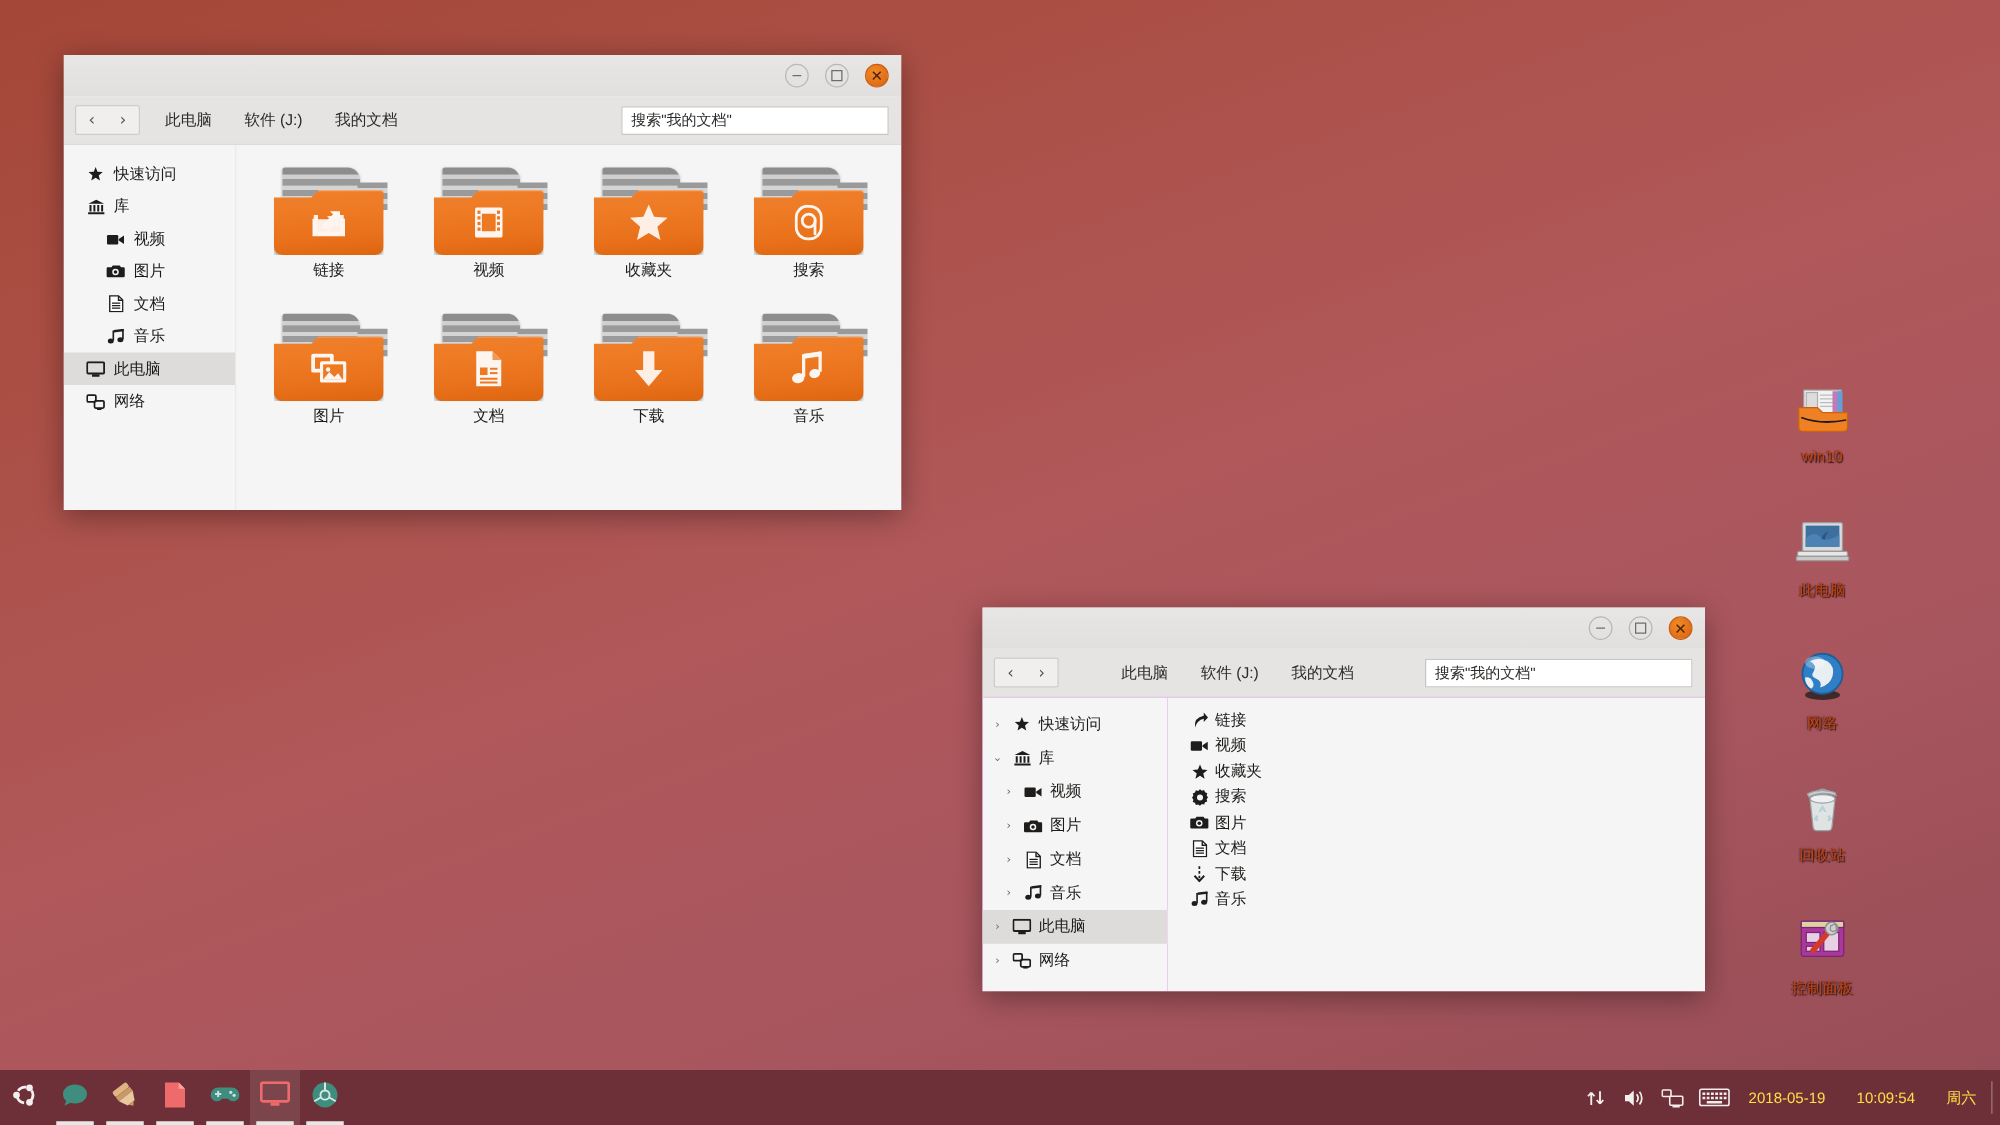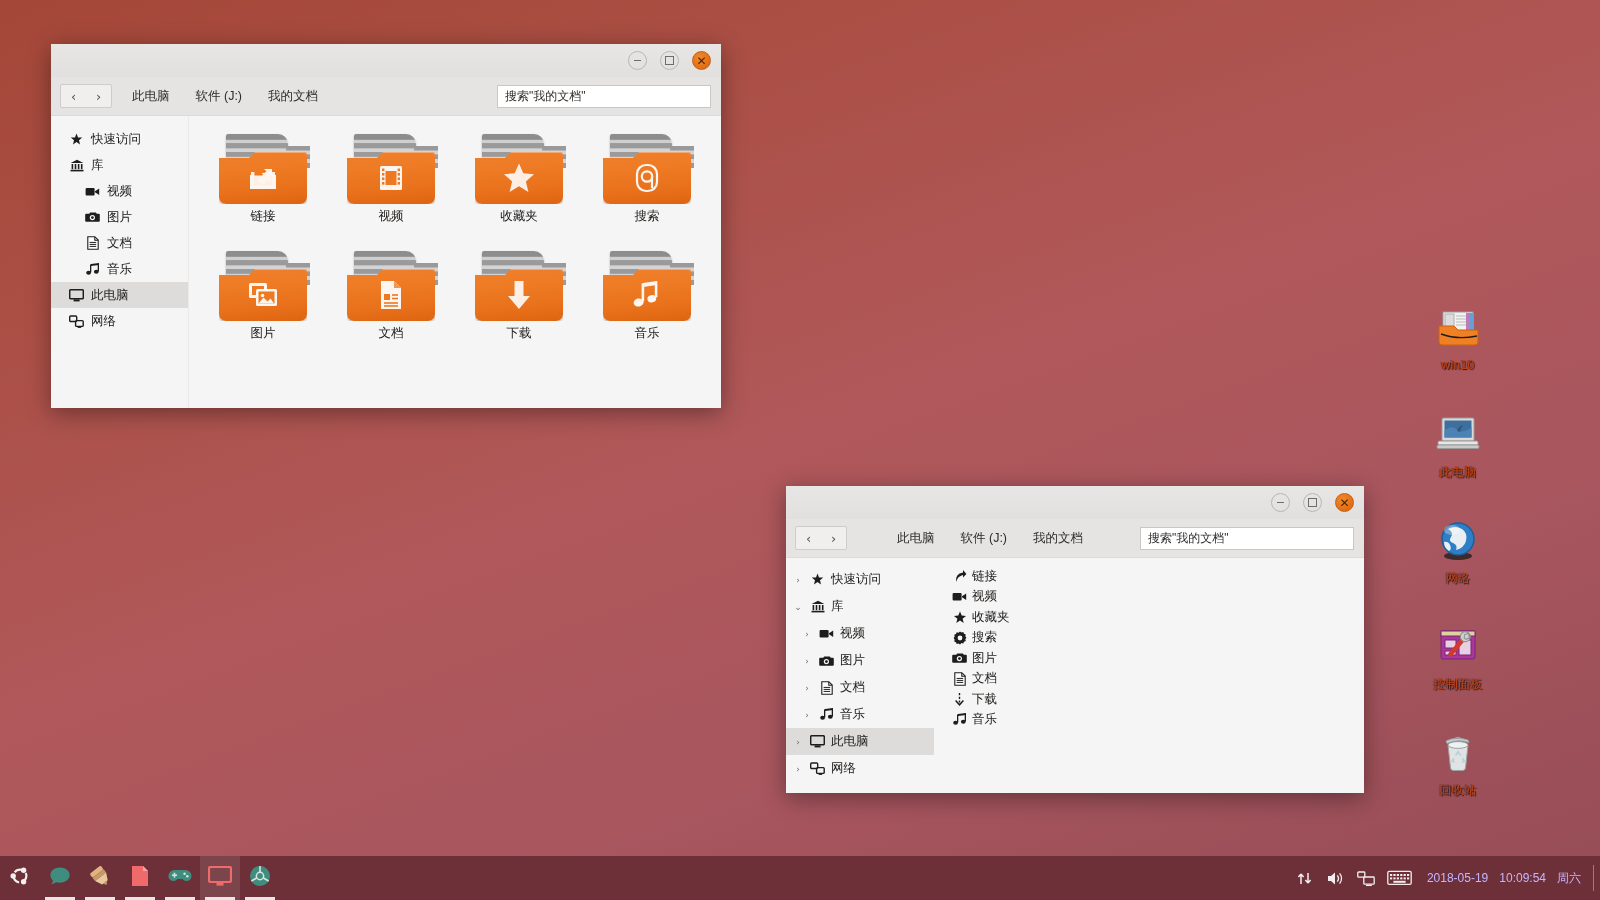--- a/index.html
+++ b/index.html
@@ -280,22 +280,22 @@
   .tb-item .underline {
     position: absolute;
     bottom: 0; left: 5px;
     width: 30px; height: 3px;
     background: #e9e7e5;
   }
   .tb-spacer { flex: 1 1 auto; }
   .tray { display: flex; align-items: center; gap: 10px; padding-right: 6px; }
   .tray-ico { width: 21px; height: 21px; display:flex; align-items:center; justify-content:center; cursor:pointer; }
   .clock {
-    display: flex; align-items: center; gap: 11px;
-    color: #c4b5fd; font-size: 12px;
+    display: flex; align-items: center; gap: 25px;
+    color: #fde047; font-size: 12px;
     padding: 0 12px 0 8px;
     cursor: pointer;
     white-space: nowrap;
   }
   .tray-sep {
     width: 1px; background: rgba(255,255,255,.35);
     margin: 9px 0;
   }
 </style>
 </head>
@@ -346,50 +346,50 @@
         <path d="M12 9 q6 3 3 8 q-3 4 2 6 q5 2 3 7 q8 -2 10 -9 q2 -8 -4 -12 q-7 -4 -14 0 z" fill="#e9eef2"></path>
         <path d="M8 22 q4 -1 6 3 q2 4 -1 6 q-5 -3 -5 -9 z" fill="#e9eef2"></path>
         <ellipse cx="16" cy="10" rx="8" ry="5" fill="#ffffff" opacity=".3"></ellipse>
       </svg>
     </div>
     <div class="caption">网络</div>
   </div>
 
   <div class="desk-icon" style="margin-top:4px">
     <div class="glyph">
+      <svg width="42" height="42" viewBox="0 0 42 42">
+        <path d="M11 13 h20 l-2.5 23 a3 3 0 0 1 -3 2.5 h-9 a3 3 0 0 1 -3 -2.5 z" fill="#dfe3e4" stroke="#9aa1a3"></path>
+        <ellipse cx="21" cy="13" rx="10" ry="3.4" fill="#eef1f2" stroke="#9aa1a3"></ellipse>
+        <path d="M9 9 q10 -5 22 -1 l1 2.5 q-12 -4 -22 1 z" fill="#c9cfd1" stroke="#9aa1a3"></path>
+        <path d="M17 7 q4 -3 8 0" fill="none" stroke="#9aa1a3" stroke-width="1.5"></path>
+        <g fill="#b5cfd8" opacity=".95">
+          <path d="M21 18 l3.4 5.6 h-2 l-1.4 -2.4 l-1.4 2.4 h-2 z"></path>
+          <path d="M16 26 l-2 3.6 l3 1.5 l0.8 -1.6 l-1.2 -0.7 l1.2 -2.1 z"></path>
+          <path d="M26.5 26 l2.2 3.5 l-3 1.6 l-0.9 -1.6 l1.3 -0.7 l-1.3 -2.1 z"></path>
+        </g>
+      </svg>
+    </div>
+    <div class="caption">回收站</div>
+  </div>
+
+  <div class="desk-icon" style="margin-top:4px">
+    <div class="glyph">
       <svg width="44" height="40" viewBox="0 0 44 40">
         <rect x="5" y="4" width="34" height="28" rx="2" fill="#a8399b" stroke="#7e2475"></rect>
         <rect x="5" y="4" width="34" height="5" fill="#ddd3a0" stroke="#7e2475"></rect>
         <rect x="9" y="13" width="11" height="8" fill="#e7cfe4" stroke="#7e2475"></rect>
         <rect x="23" y="13" width="12" height="15" fill="#e7cfe4" stroke="#7e2475"></rect>
         <rect x="9" y="24" width="11" height="4" fill="#e7cfe4" stroke="#7e2475"></rect>
         <g transform="rotate(40 22 18)">
           <rect x="20" y="4" width="4.5" height="28" rx="1.5" fill="#d23b2a"></rect>
           <path d="M22.2 2 a5 5 0 1 0 0.2 0 l-2 4 l1.8 2.6 l2.4 -0.2 l1.6 -3 z" fill="#cfcfcf" stroke="#8d8d8d"></path>
         </g>
       </svg>
     </div>
     <div class="caption">控制面板</div>
-  </div>
-
-  <div class="desk-icon" style="margin-top:4px">
-    <div class="glyph">
-      <svg width="42" height="42" viewBox="0 0 42 42">
-        <path d="M11 13 h20 l-2.5 23 a3 3 0 0 1 -3 2.5 h-9 a3 3 0 0 1 -3 -2.5 z" fill="#dfe3e4" stroke="#9aa1a3"></path>
-        <ellipse cx="21" cy="13" rx="10" ry="3.4" fill="#eef1f2" stroke="#9aa1a3"></ellipse>
-        <path d="M9 9 q10 -5 22 -1 l1 2.5 q-12 -4 -22 1 z" fill="#c9cfd1" stroke="#9aa1a3"></path>
-        <path d="M17 7 q4 -3 8 0" fill="none" stroke="#9aa1a3" stroke-width="1.5"></path>
-        <g fill="#b5cfd8" opacity=".95">
-          <path d="M21 18 l3.4 5.6 h-2 l-1.4 -2.4 l-1.4 2.4 h-2 z"></path>
-          <path d="M16 26 l-2 3.6 l3 1.5 l0.8 -1.6 l-1.2 -0.7 l1.2 -2.1 z"></path>
-          <path d="M26.5 26 l2.2 3.5 l-3 1.6 l-0.9 -1.6 l1.3 -0.7 l-1.3 -2.1 z"></path>
-        </g>
-      </svg>
-    </div>
-    <div class="caption">回收站</div>
   </div>
 </div>
 
 <div class="window" style="left:51px; top:44px; width:670px; height:364px;">
 
   <div class="titlebar">
     <div class="wbtn min"></div>
     <div class="wbtn max"></div>
     <div class="wbtn close">✕</div>
   </div>

